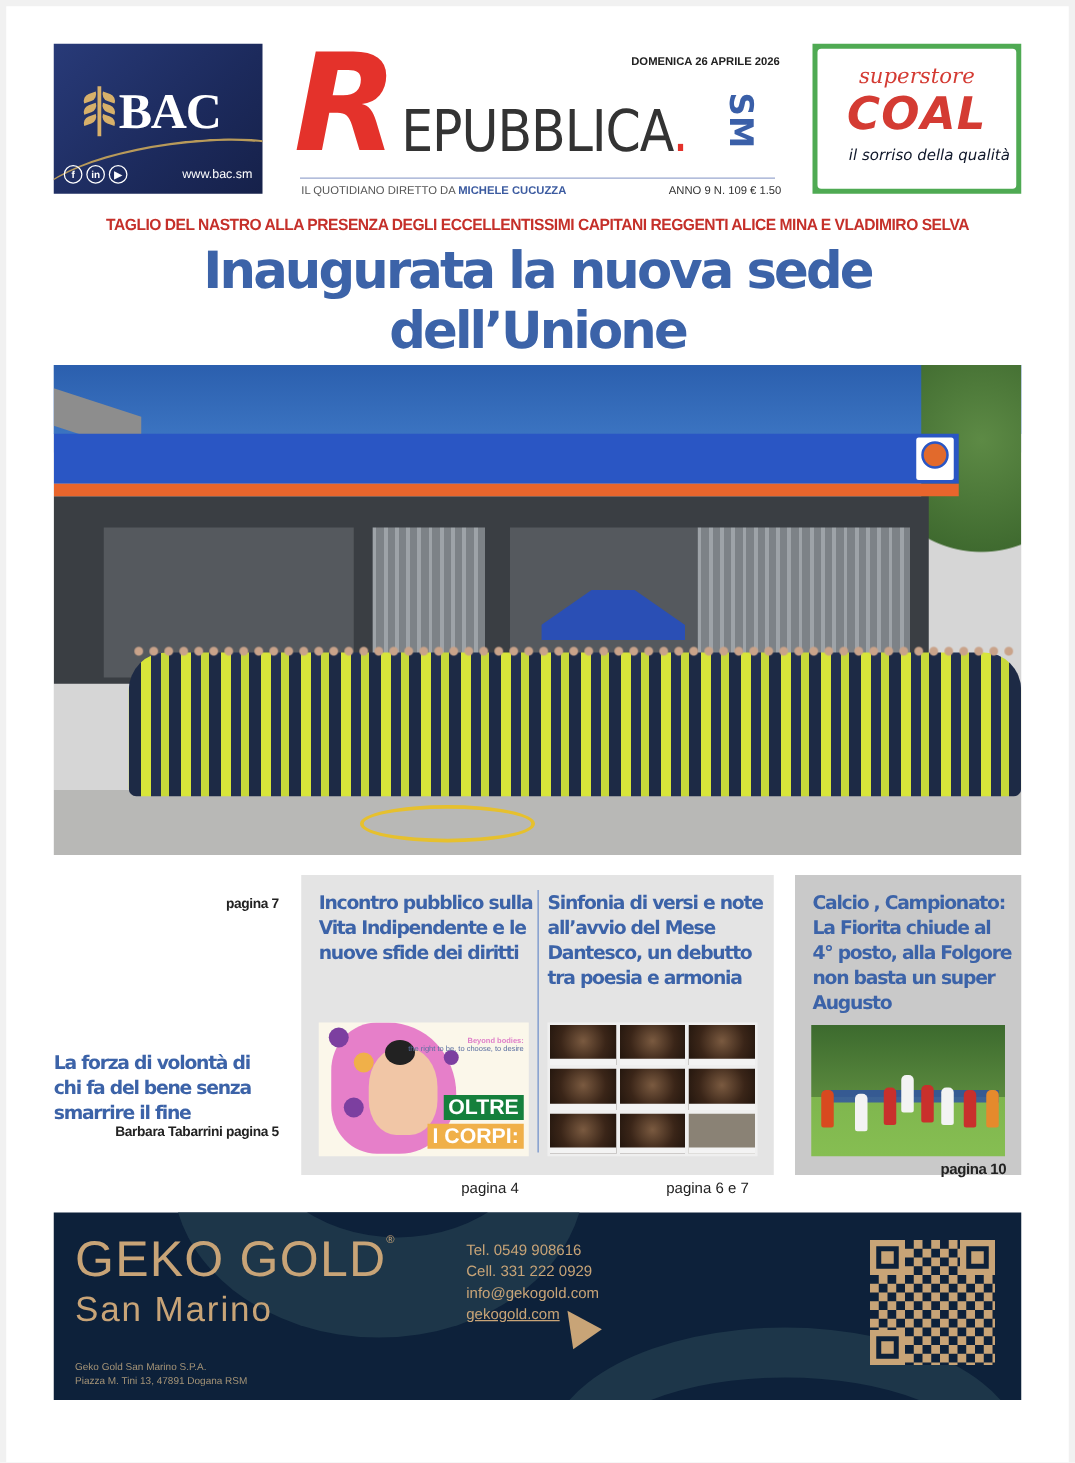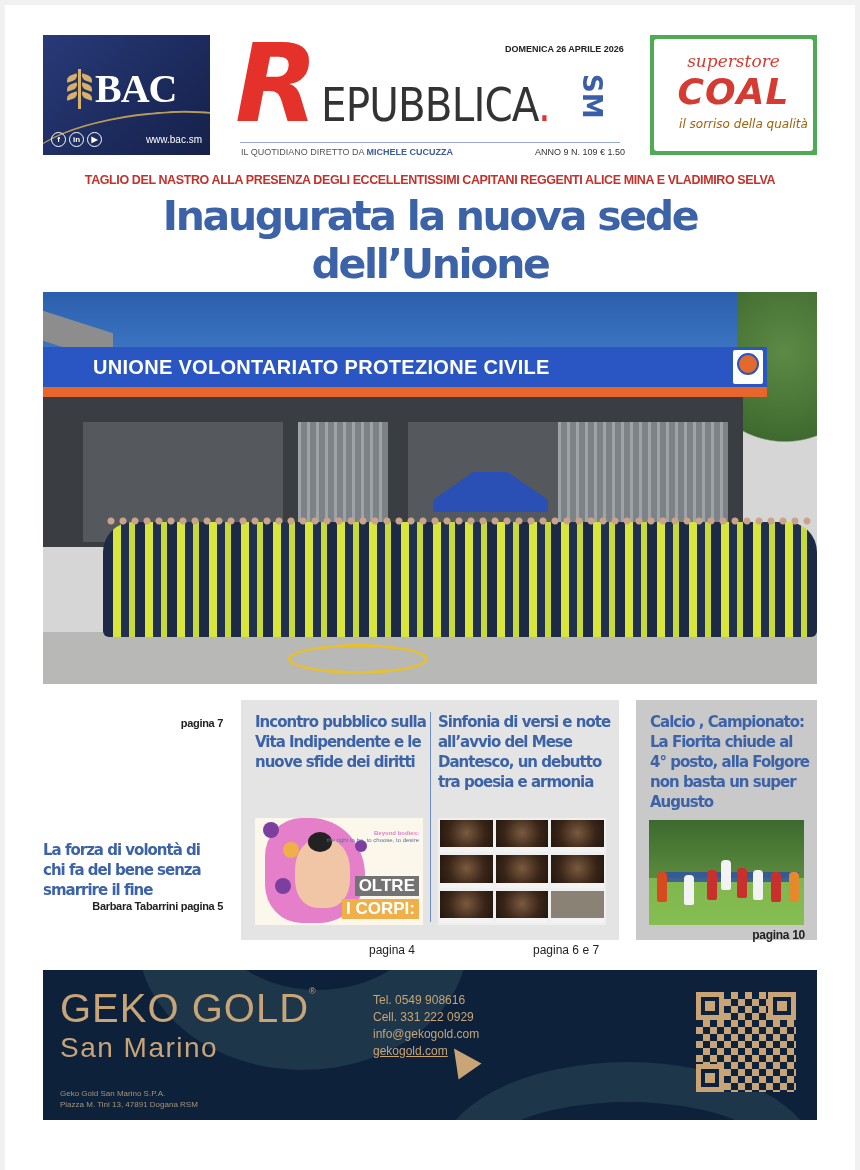--- a/index.html
+++ b/index.html
@@ -35,21 +35,21 @@
   .mast-rule { position: absolute; left: 240px; top: 142px; width: 380px; height: 1px; background: #9aa8cf; }
   .tagline { position: absolute; left: 241px; top: 147px; font-size: 9px; color: #555; }
   .tagline b { color: #3c5ba0; }
   .issue { position: absolute; left: 535px; top: 147px; font-size: 9px; color: #333; }
 
   .coal { position: absolute; left: 650px; top: 35px; width: 167px; height: 120px; background: #4faa53; padding: 4px; }
   .coal-inner { width: 100%; height: 100%; background: #fff; border-radius: 3px; position: relative; text-align: center; }
   .coal-super { position: absolute; top: 12px; width: 100%; font-family: "DejaVu Serif", serif; font-style: italic; font-size: 17px; color: #d43b33; }
   .coal-name { position: absolute; top: 32px; width: 100%; font-family: "DejaVu Sans", sans-serif; font-style: italic; font-weight: bold;
                font-size: 36px; color: #d43b33; letter-spacing: 1px; }
-  .coal-slogan { position: absolute; top: 78px; width: 100%; font-family: "DejaVu Sans", sans-serif; font-style: italic; font-size: 12px; color: #a16207; padding-left: 20px; }
+  .coal-slogan { position: absolute; top: 78px; width: 100%; font-family: "DejaVu Sans", sans-serif; font-style: italic; font-size: 12px; color: #0f172a; padding-left: 20px; }
 
   
   .kicker { position: absolute; left: 43px; top: 172px; width: 774px; text-align: center; font-size: 13px; font-weight: bold;
             color: #c5302a; letter-spacing: -0.4px; transform: scaleX(0.96); }
   .headline { position: absolute; left: 43px; top: 192px; width: 774px; text-align: center; font-family: "DejaVu Sans", sans-serif;
               font-weight: bold; font-size: 41px; line-height: 48px; color: #3c63a8; letter-spacing: -2.3px; }
 
   
   .photo { position: absolute; left: 43px; top: 292px; width: 774px; height: 392px; overflow: hidden;
            background: linear-gradient(#2f66b5 0%, #3a72c0 14%, #d6d6d6 14%); }
@@ -89,21 +89,21 @@
   .gb-img { position: absolute; top: 118px; width: 168px; height: 107px; overflow: hidden; }
   .gb-page { position: absolute; top: 243px; font-size: 12px; font-weight: normal; color: #222; }
 
   .illustration { background: #fbf7ea; }
   .ill-pink { position: absolute; left: 10px; top: 0; width: 100px; height: 105px; background: #e67fc9; border-radius: 40% 60% 50% 40%; }
   .ill-body { position: absolute; left: 40px; top: 20px; width: 55px; height: 70px; background: #f1c6a6; border-radius: 45% 45% 40% 40%; }
   .ill-hair { position: absolute; left: 53px; top: 14px; width: 24px; height: 20px; background: #222; border-radius: 50%; }
   .ill-flower { position: absolute; width: 16px; height: 16px; border-radius: 50%; }
   .ill-caption { position: absolute; right: 4px; top: 12px; font-size: 6px; color: #5a6fa0; text-align: right; line-height: 7px; }
   .ill-caption b { color: #e07fc9; }
-  .ill-oltre { position: absolute; right: 4px; top: 58px; background: #737373; color: #fff; font-weight: bold; font-size: 17px; padding: 0 4px; line-height: 20px; }
+  .ill-oltre { position: absolute; right: 4px; top: 58px; background: #15803d; color: #fff; font-weight: bold; font-size: 17px; padding: 0 4px; line-height: 20px; }
   .ill-corpi { position: absolute; right: 4px; top: 81px; background: #f0b049; color: #fff; font-weight: bold; font-size: 17px; padding: 0 4px; line-height: 20px; }
 
   .concert-grid { display: grid; grid-template-columns: repeat(3, 1fr); grid-template-rows: repeat(3, 1fr); gap: 3px; background: #efefef; padding: 2px; }
   .concert-cell { background: radial-gradient(circle at 50% 40%, #7a5a40 0%, #3a2518 55%, #1e130c 100%); position: relative; }
   .concert-cell::after { content: ""; position: absolute; left: 0; bottom: 0; width: 100%; height: 5px; background: #f3f3f3; }
 
   .right-box { position: absolute; left: 636px; top: 700px; width: 181px; height: 240px; background: #c9c9c9; }
   .right-box .story-title { position: absolute; left: 14px; top: 12px; width: 160px; font-size: 15px; line-height: 20px; }
   .soccer { position: absolute; left: 13px; top: 120px; width: 155px; height: 105px; overflow: hidden;
             background: linear-gradient(#3c6a2e 0%, #5b8a3e 55%, #7fb64e 55%, #86be52 100%); }
@@ -186,21 +186,20 @@
 <div class="photo">
   <div class="sky"></div>
   <div class="trees"></div>
   <div class="roof-left"></div>
   <div class="building"></div>
   <div class="bay" style="left:40px;width:200px;"></div>
   <div class="door" style="left:255px;width:90px;"></div>
   <div class="bay" style="left:365px;width:150px;"></div>
   <div class="door" style="left:515px;width:170px;"></div>
   <div class="sign">
-    <span class="sign-text">UNIONE VOLONTARIATO PROTEZIONE CIVILE</span>
     <div class="sign-badge">
         <i></i>
       </div>
   </div>
   <div class="sign-orange"></div>
   <div class="tent"></div>
   <div class="ground"></div>
   <div class="nopark"></div>
   <div class="crowd"></div>
   <div class="crowd-heads"></div>

